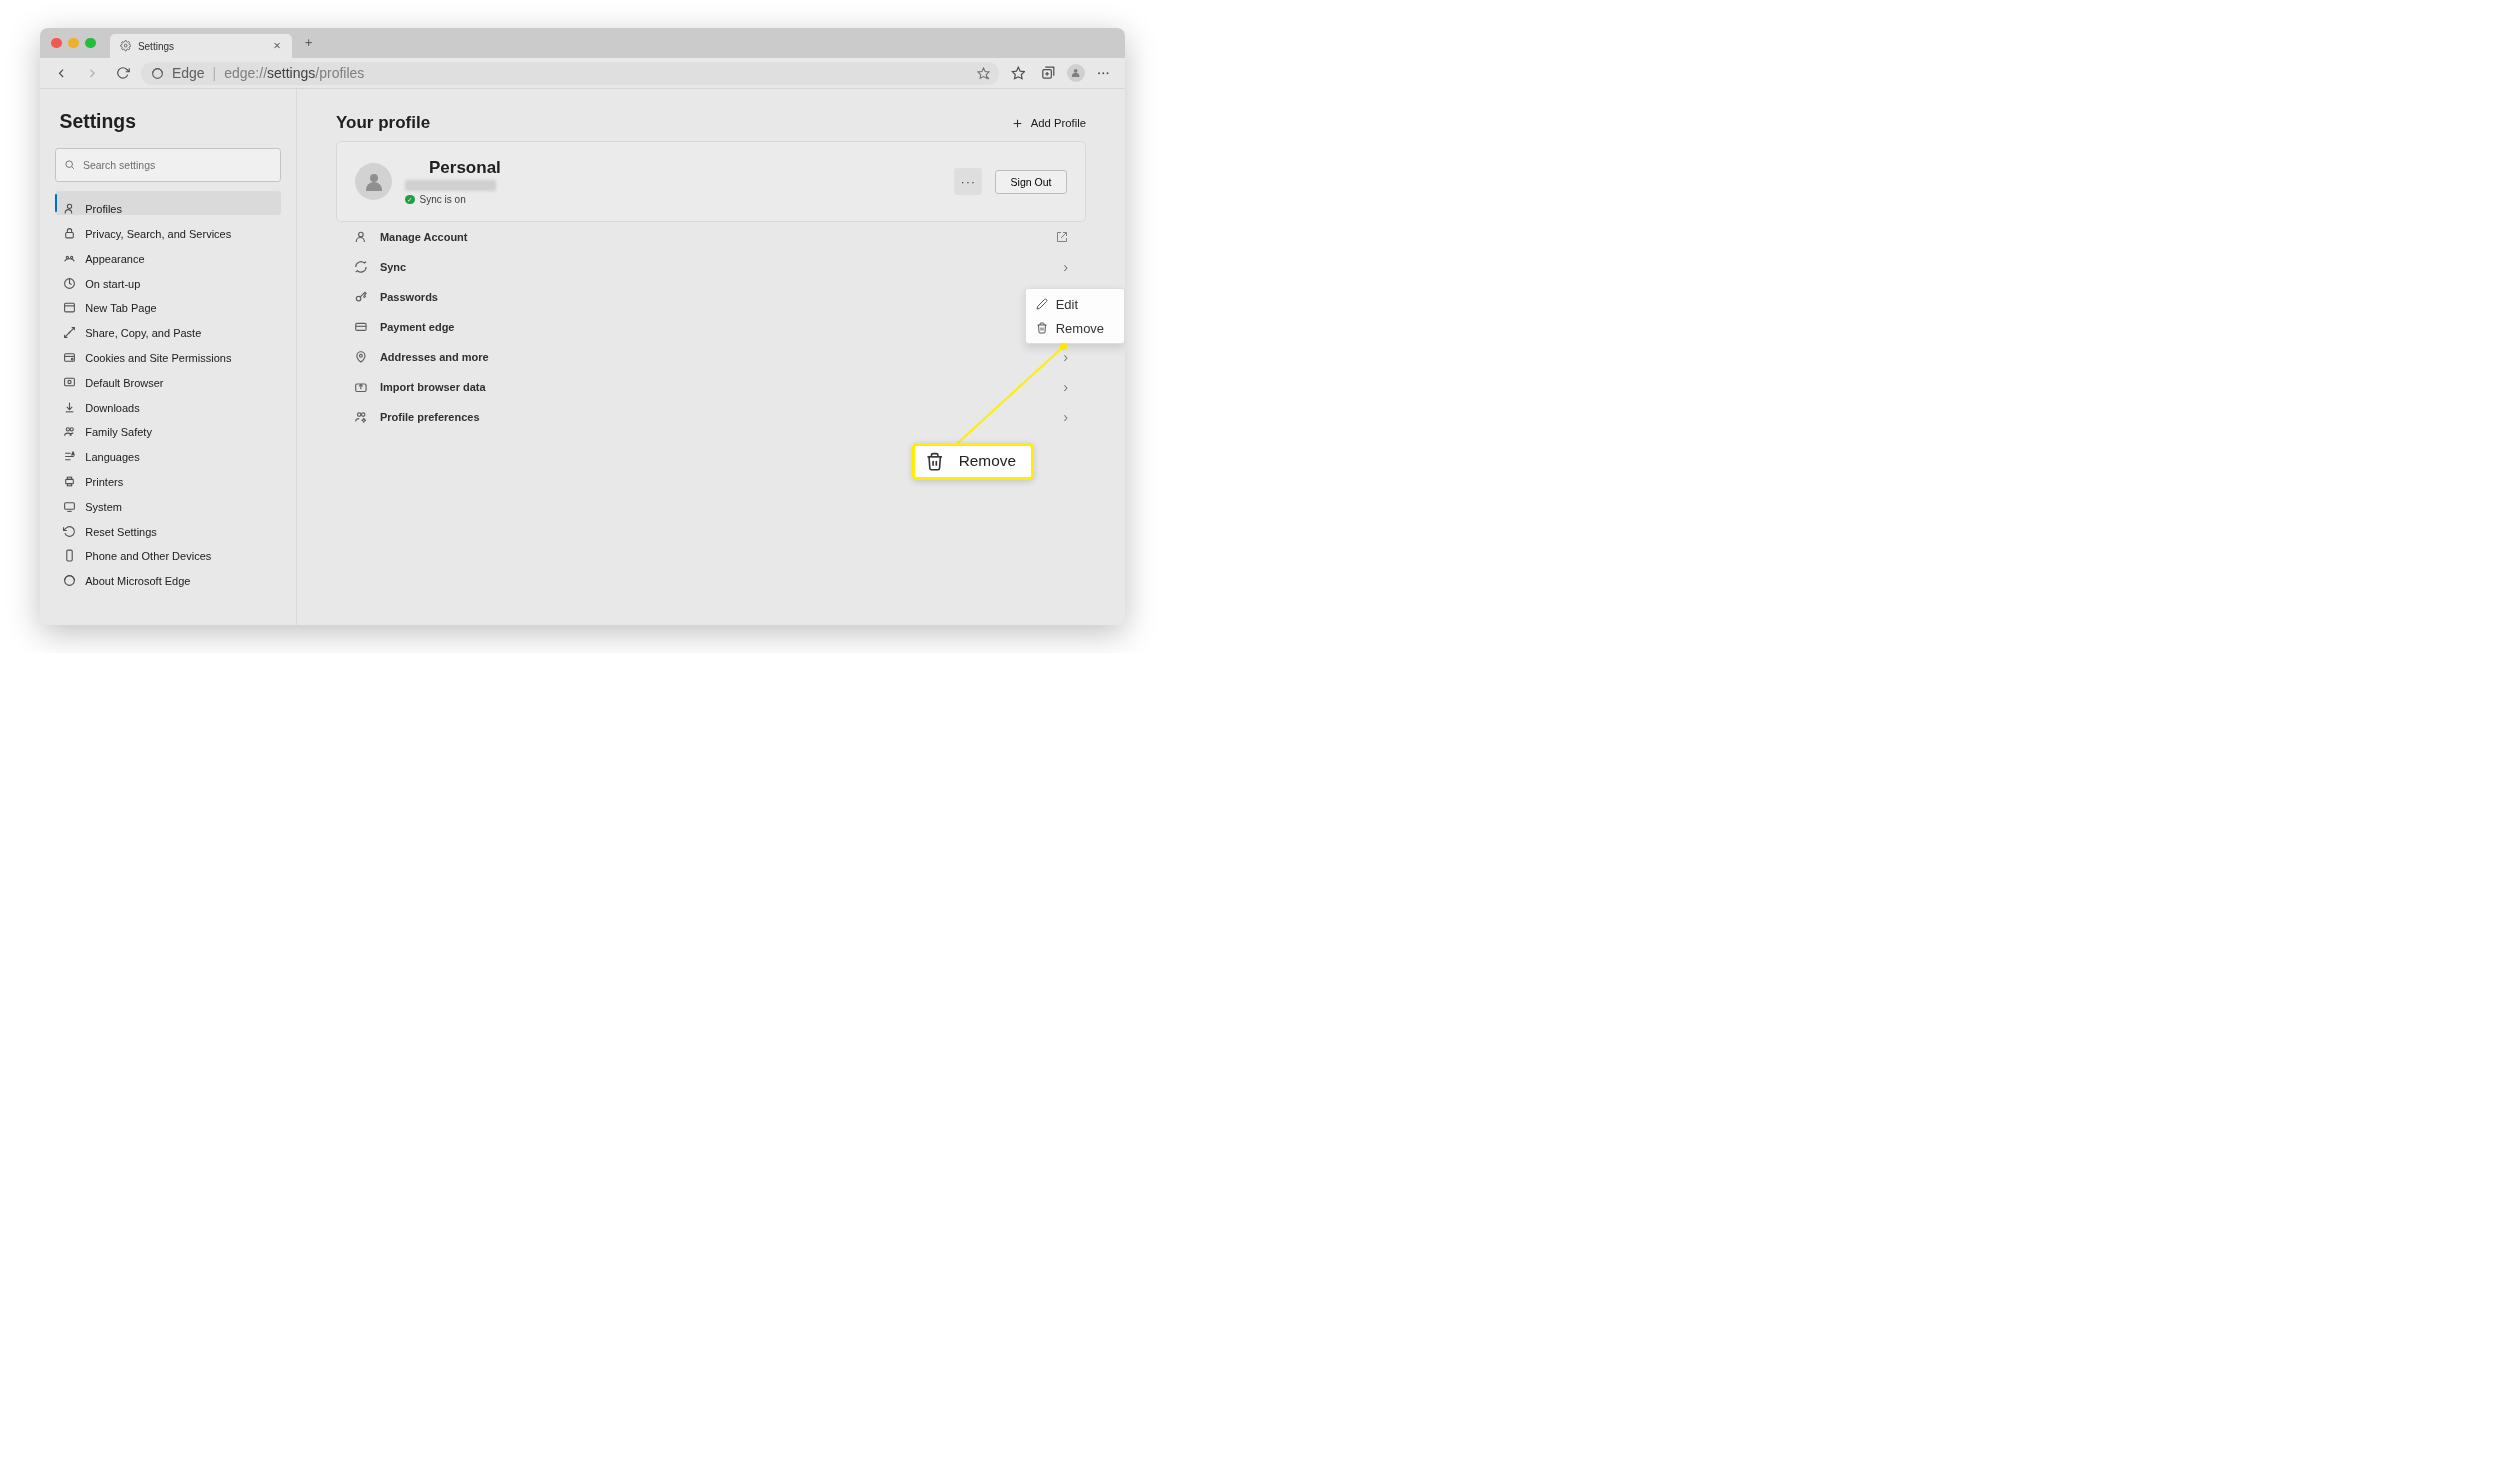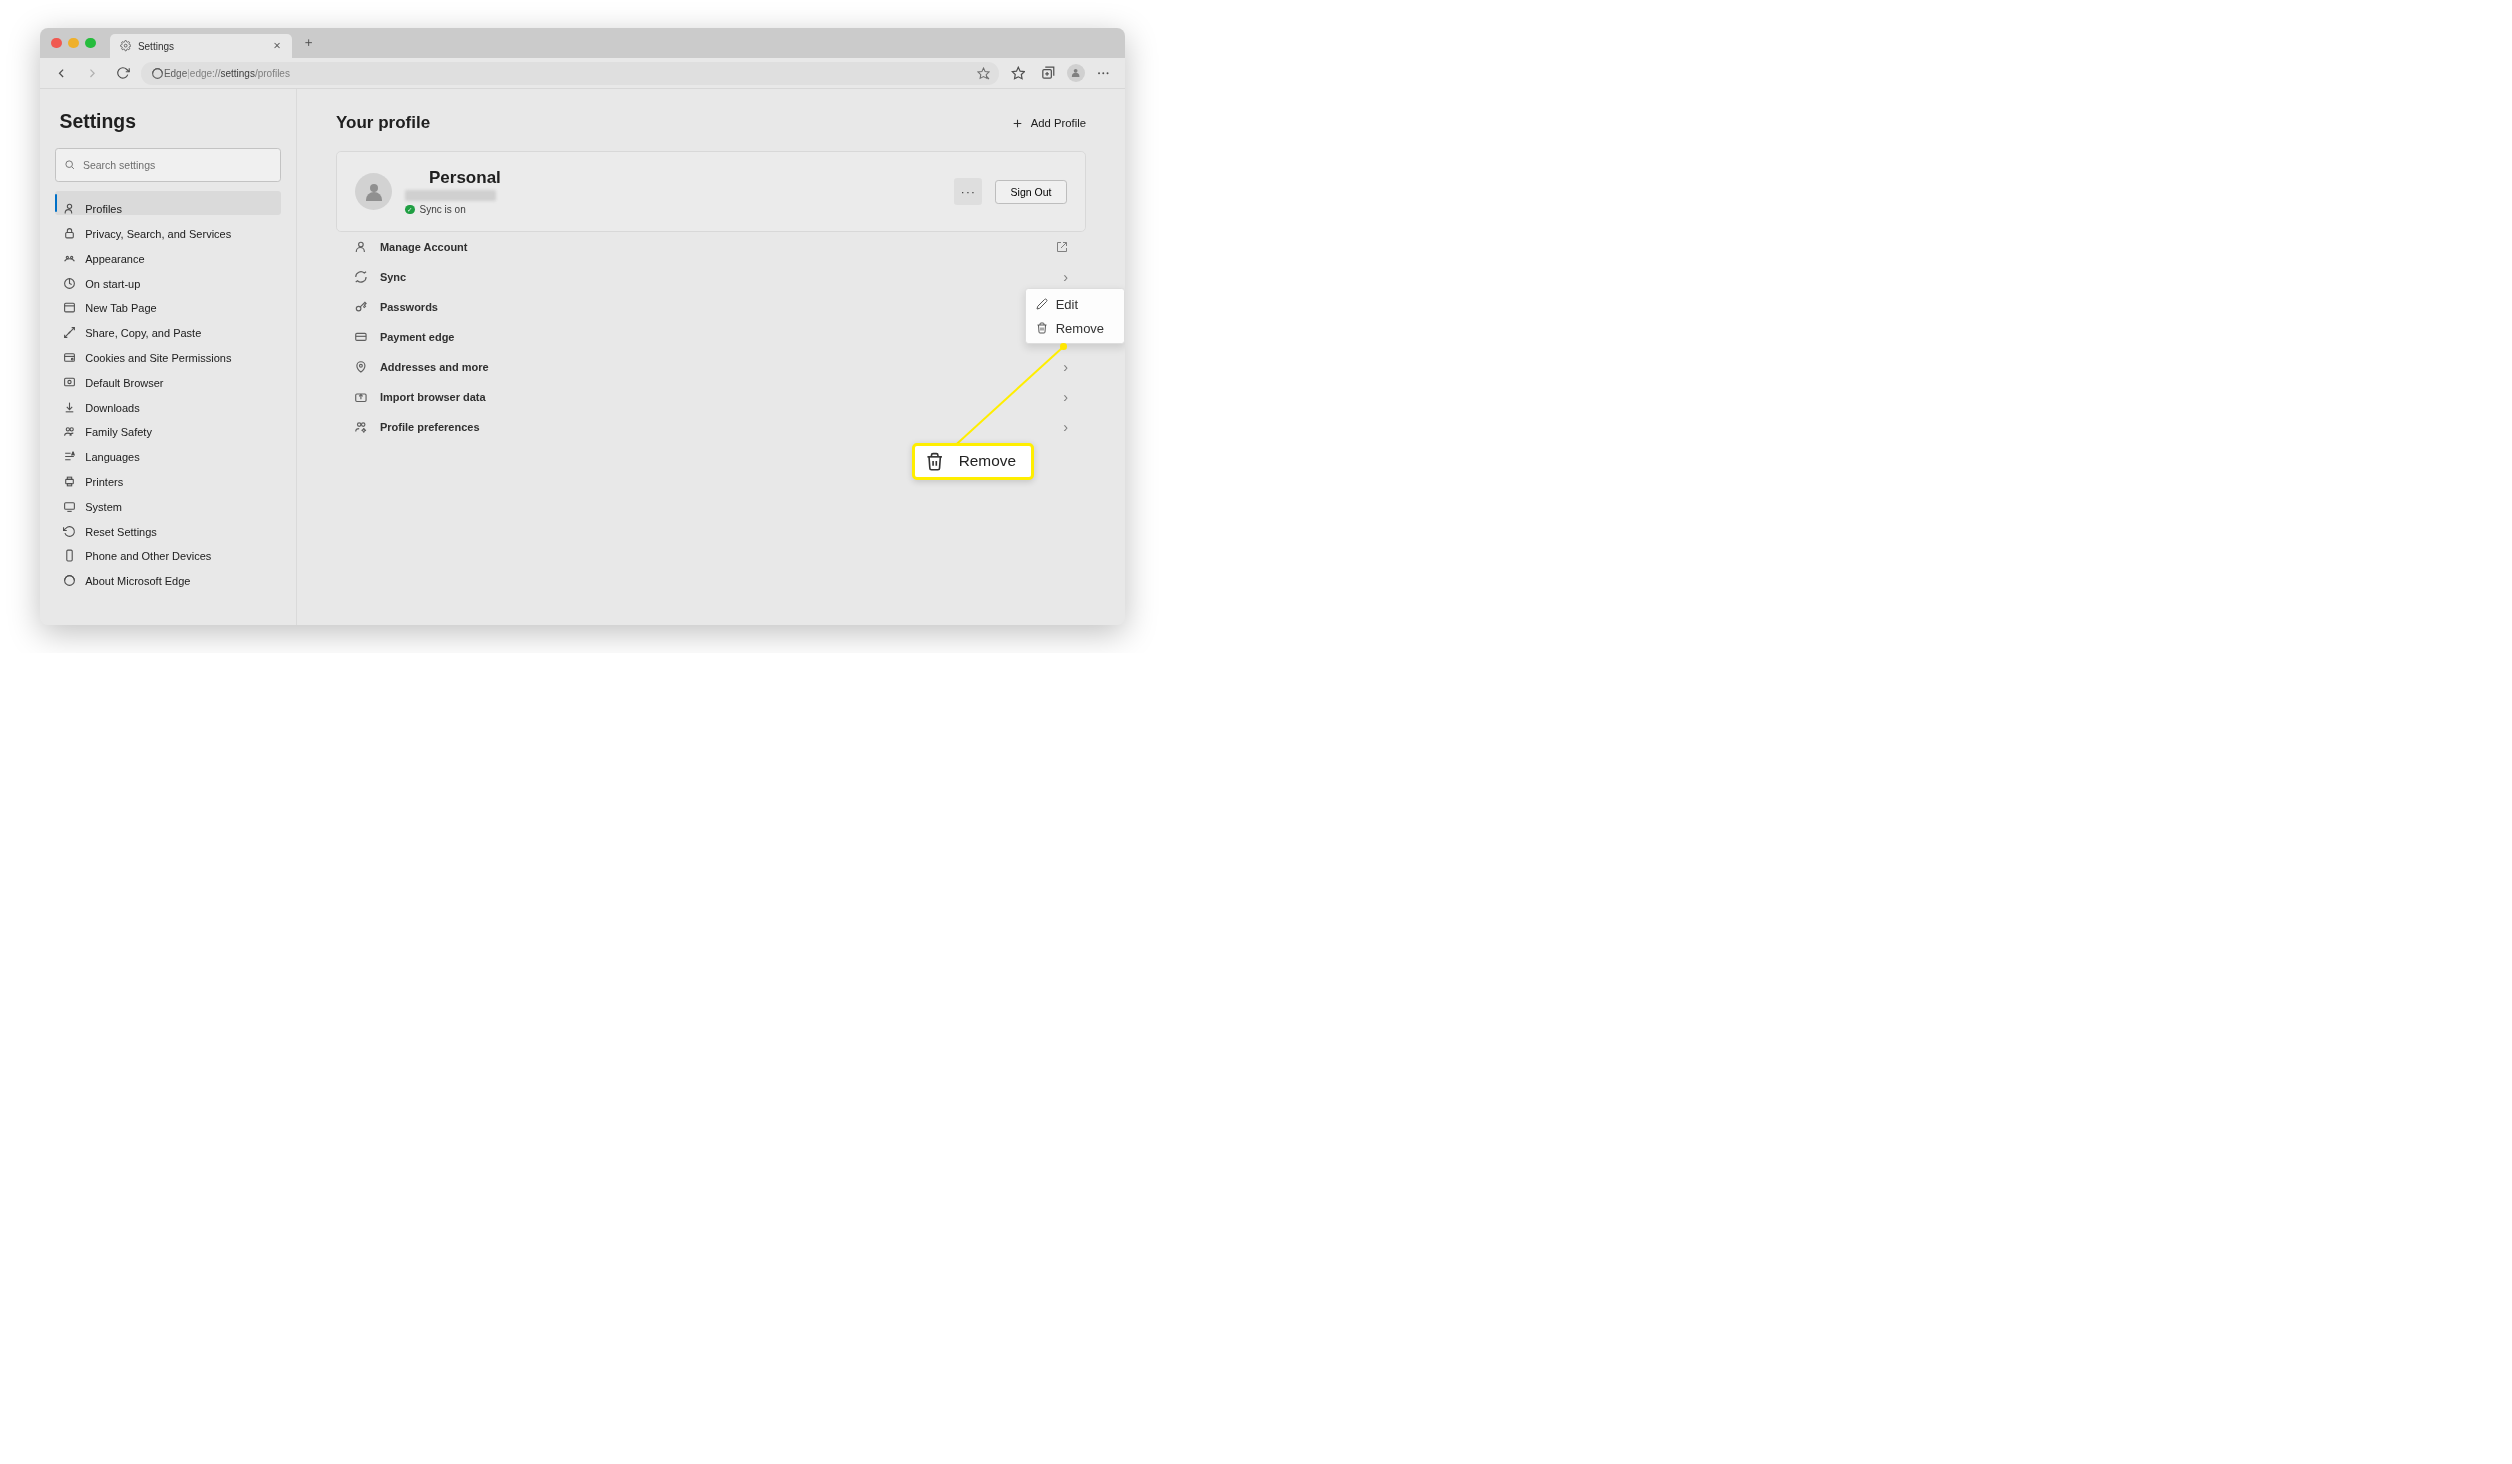--- a/index.html
+++ b/index.html
@@ -14,21 +14,21 @@
 .tl-red { background: #ff5f57; } .tl-yellow { background: #febc2e; } .tl-green { background: #28c840; }
 .tab { height: 24px; background: #f7f7f7; border-radius: 4.9px 4.9px 0 0; display: flex; align-items: center; padding: 0 9.7px; gap: 6.5px; align-self: flex-end; width: 182px; }
 .tab-title { font-size: 10px; color: #333; flex: 1; }
 .close-x { width: 11.3px; height: 11.3px; display:flex; align-items:center; justify-content:center; font-size:9.7px; color:#666; cursor:pointer; }
 .newtab { width: 23px; height: 23px; display: flex; align-items: center; justify-content: center; color: #555; margin-left: 4.9px; cursor:pointer; }
 
 
 .toolbar { height: 31px; background: #f7f7f7; display: flex; align-items: center; padding: 0 9.7px; gap: 6.5px; border-bottom: 0.8px solid #e5e5e5; }
 .tbtn { width: 24px; height: 24px; display: flex; align-items: center; justify-content: center; color: #555; border-radius: 3.2px; cursor:pointer; }
 .tbtn.disabled { color: #bbb; }
-.addr { flex: 1; height: 23px; background: #ededed; border-radius: 11.3px; display: flex; align-items: center; padding: 0 9.7px; font-size: 10px; }
+.addr { flex: 1; height: 23px; background: #ededed; border-radius: 11.3px; display: flex; align-items: center; padding: 0 9.7px; gap: 8px; font-size: 14px; }
 .addr-label { color: #666; font-weight: 500; }
 .addr-sep { color: #bbb; }
 .addr-url { color: #888; }
 .addr-url .bold { color: #444; font-weight: 500; }
 .addr-star { margin-left: auto; color: #777; }
 .avatar-sm { width: 18px; height: 18px; border-radius: 50%; background: #ddd; display: flex; align-items:center; justify-content:center; }
 
 
 .body { display: flex; height: calc(100% - 61px); }
 .sidebar { width: 257px; padding: 21px 14.6px; border-right: 0.8px solid #e8e8e8; }
@@ -36,21 +36,21 @@
 .search { height: 34px; border: 0.8px solid #d0d0d0; border-radius: 3.2px; display: flex; align-items: center; padding: 0 8px; gap: 8px; margin-bottom: 9.7px; background:#fff; }
 .search input { border: none; outline: none; flex: 1; font-size: 10.5px; background: transparent; color:#333; }
 .nav { display: flex; flex-direction: column; gap: 0.8px; }
 .nav-item { height: 24px; display: flex; align-items: flex-end; gap: 9.7px; padding: 0 8px; border-radius: 3.2px; cursor: pointer; font-size: 11px; color: #222; position: relative; }
 .nav-item.active { background: #e8e8e8; }
 .nav-item.active::before { content: ""; position: absolute; left: 0; top: 3.2px; bottom: 3.2px; width: 2.4px; background: #0078d4; border-radius: 1.6px; }
 .nav-ico { width: 13px; height: 13px; display: flex; align-items: center; justify-content: center; color: #555; }
 
 
 .main { flex: 1; padding: 24px 39px; position: relative; }
-.main-head { display: flex; align-items: center; justify-content: space-between; margin-bottom: 18px; }
+.main-head { display: flex; align-items: center; justify-content: space-between; margin-bottom: 8px; }
 .main-title { font-size: 17px; font-weight: 600; color: #222; }
 .add-profile { display: flex; align-items: center; gap: 6.5px; font-size: 11.3px; color: #222; cursor:pointer; }
 .panel { border: 0.8px solid #e6e6e6; border-radius: 4.9px; background: #fafafa; }
 .card { display: flex; align-items: center; padding: 16px 18px; gap: 13px; }
 .avatar-lg { width: 37px; height: 37px; border-radius: 50%; background: #e0e0e0; display:flex;align-items:center;justify-content:center;color:#888; }
 .prof-info { flex: 1; }
 .prof-name { font-size: 17px; font-weight: 700; color: #222; margin-left: 24px; }
 .prof-email { width: 91px; height: 11.3px; background: #ddd; filter: blur(1.6px); margin: 1.6px 0 3.2px; border-radius:1.6px; }
 .sync { display: flex; align-items: center; gap: 4.9px; font-size: 10px; color: #444; }
 .sync-dot { width: 9.7px; height: 9.7px; border-radius: 50%; background: #22a948; display:flex;align-items:center;justify-content:center;color:#fff;font-size:6.5px; }

